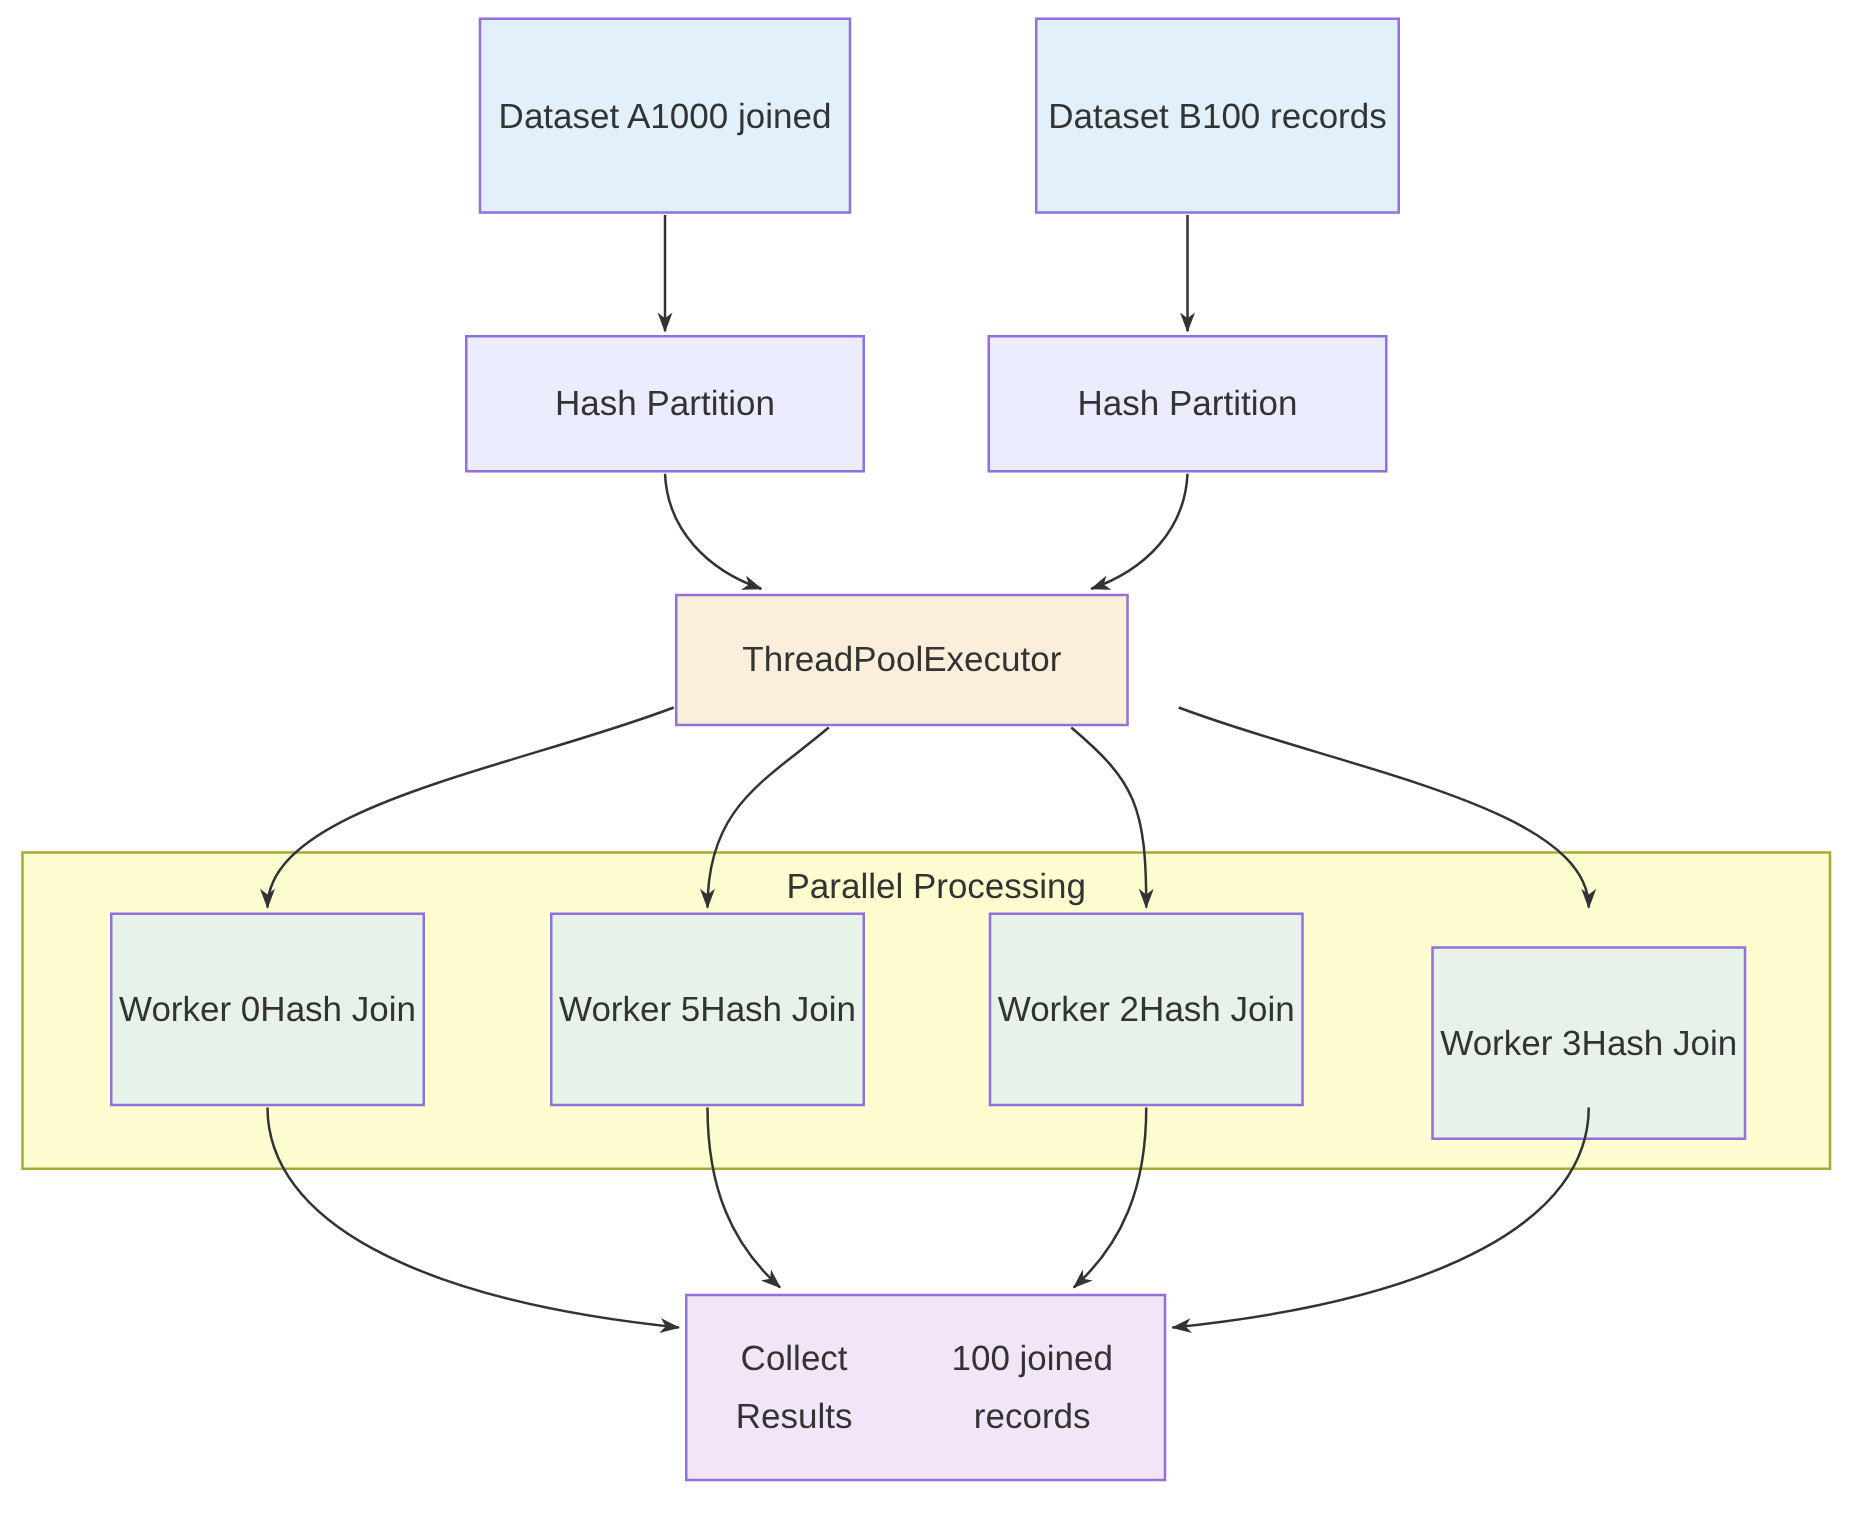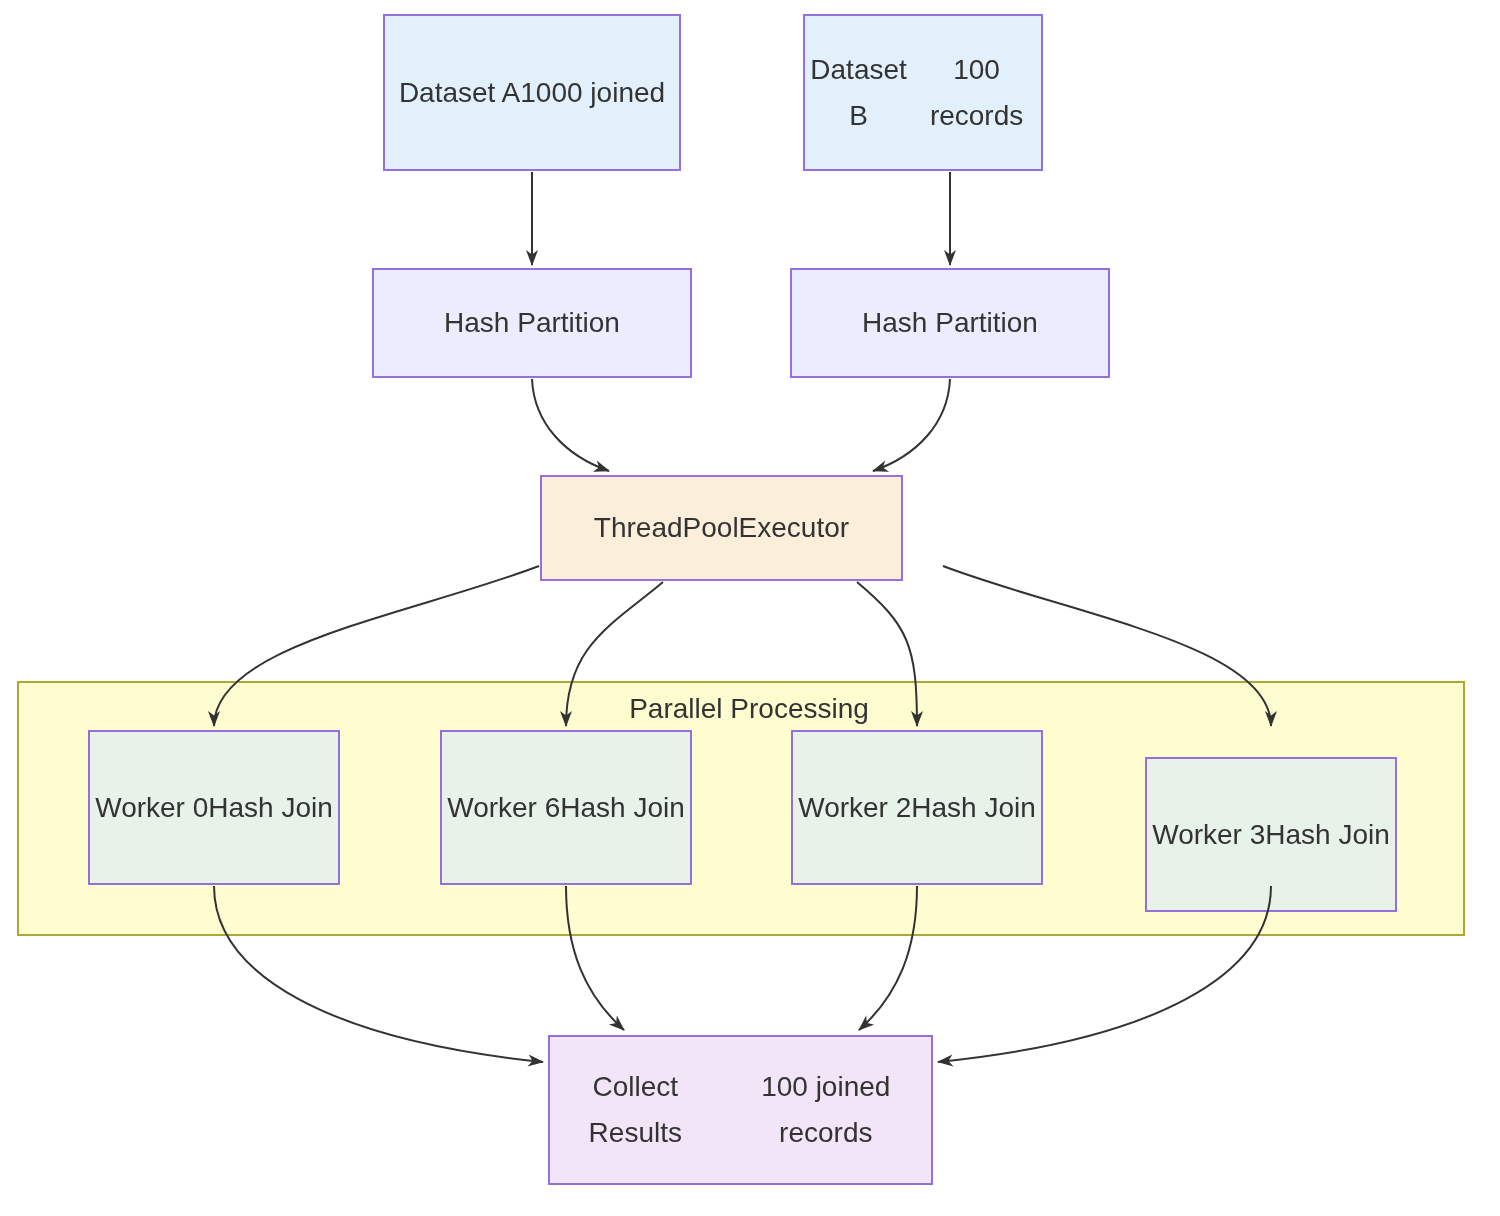--- a/index.html
+++ b/index.html
@@ -69,21 +69,21 @@
 
   <div class="cluster">
     <div class="cluster-label">Parallel Processing</div>
   </div>
 
   <div class="node blue" style="left:383px;top:14px;width:298px;height:157px">
     <span>Dataset A</span>
     <span>1000 joined</span>
   </div>
 
-  <div class="node blue" style="left:803px;top:14px;width:240px;height:157px">
+  <div class="node blue" style="left:828px;top:14px;width:292px;height:157px">
     <span>Dataset B</span>
     <span>100 records</span>
   </div>
 
   <div class="node lavender" style="left:372px;top:268px;width:320px;height:110px">
     <span>Hash Partition</span>
   </div>
 
   <div class="node lavender" style="left:790px;top:268px;width:320px;height:110px">
     <span>Hash Partition</span>
@@ -92,21 +92,21 @@
   <div class="node peach" style="left:540px;top:475px;width:363px;height:106px">
     <span>ThreadPoolExecutor</span>
   </div>
 
   <div class="node green" style="left:88px;top:730px;width:252px;height:155px">
     <span>Worker 0</span>
     <span>Hash Join</span>
   </div>
 
   <div class="node green" style="left:440px;top:730px;width:252px;height:155px">
-    <span>Worker 6</span>
+    <span>Worker 5</span>
     <span>Hash Join</span>
   </div>
 
   <div class="node green" style="left:791px;top:730px;width:252px;height:155px">
     <span>Worker 2</span>
     <span>Hash Join</span>
   </div>
 
   <div class="node green" style="left:1145px;top:757px;width:252px;height:155px">
     <span>Worker 3</span>

